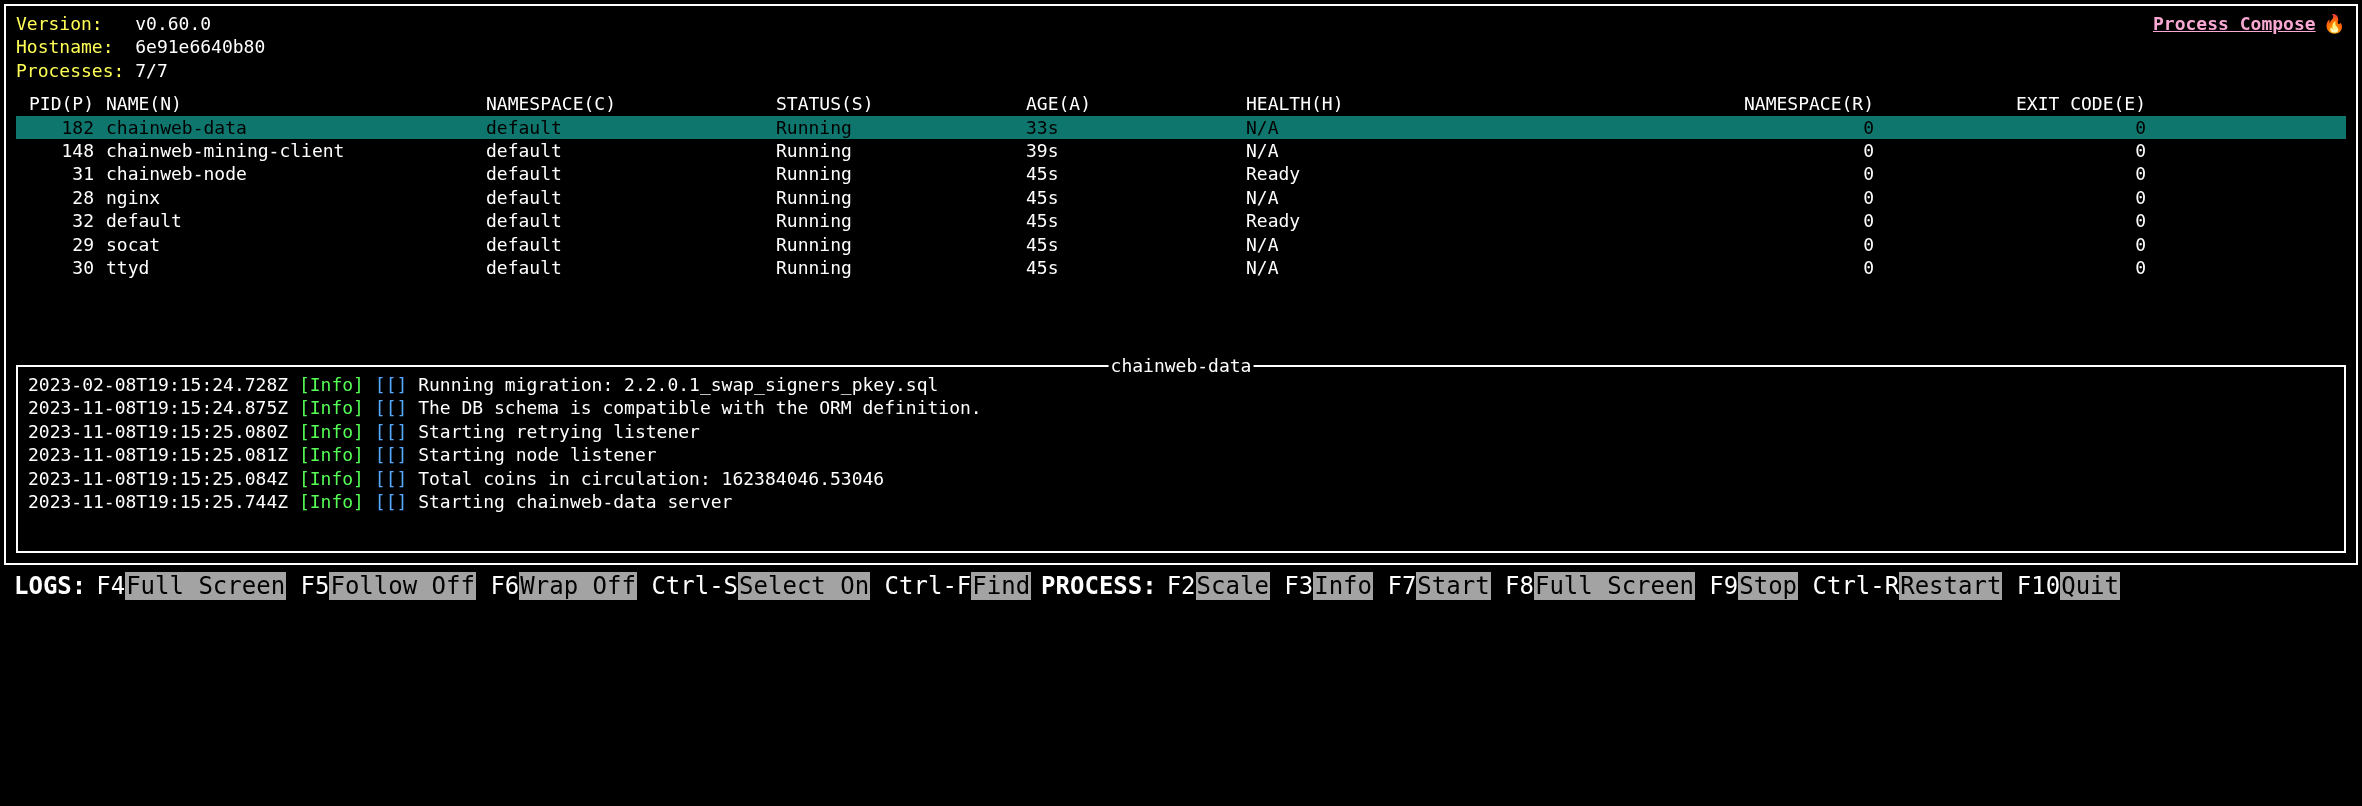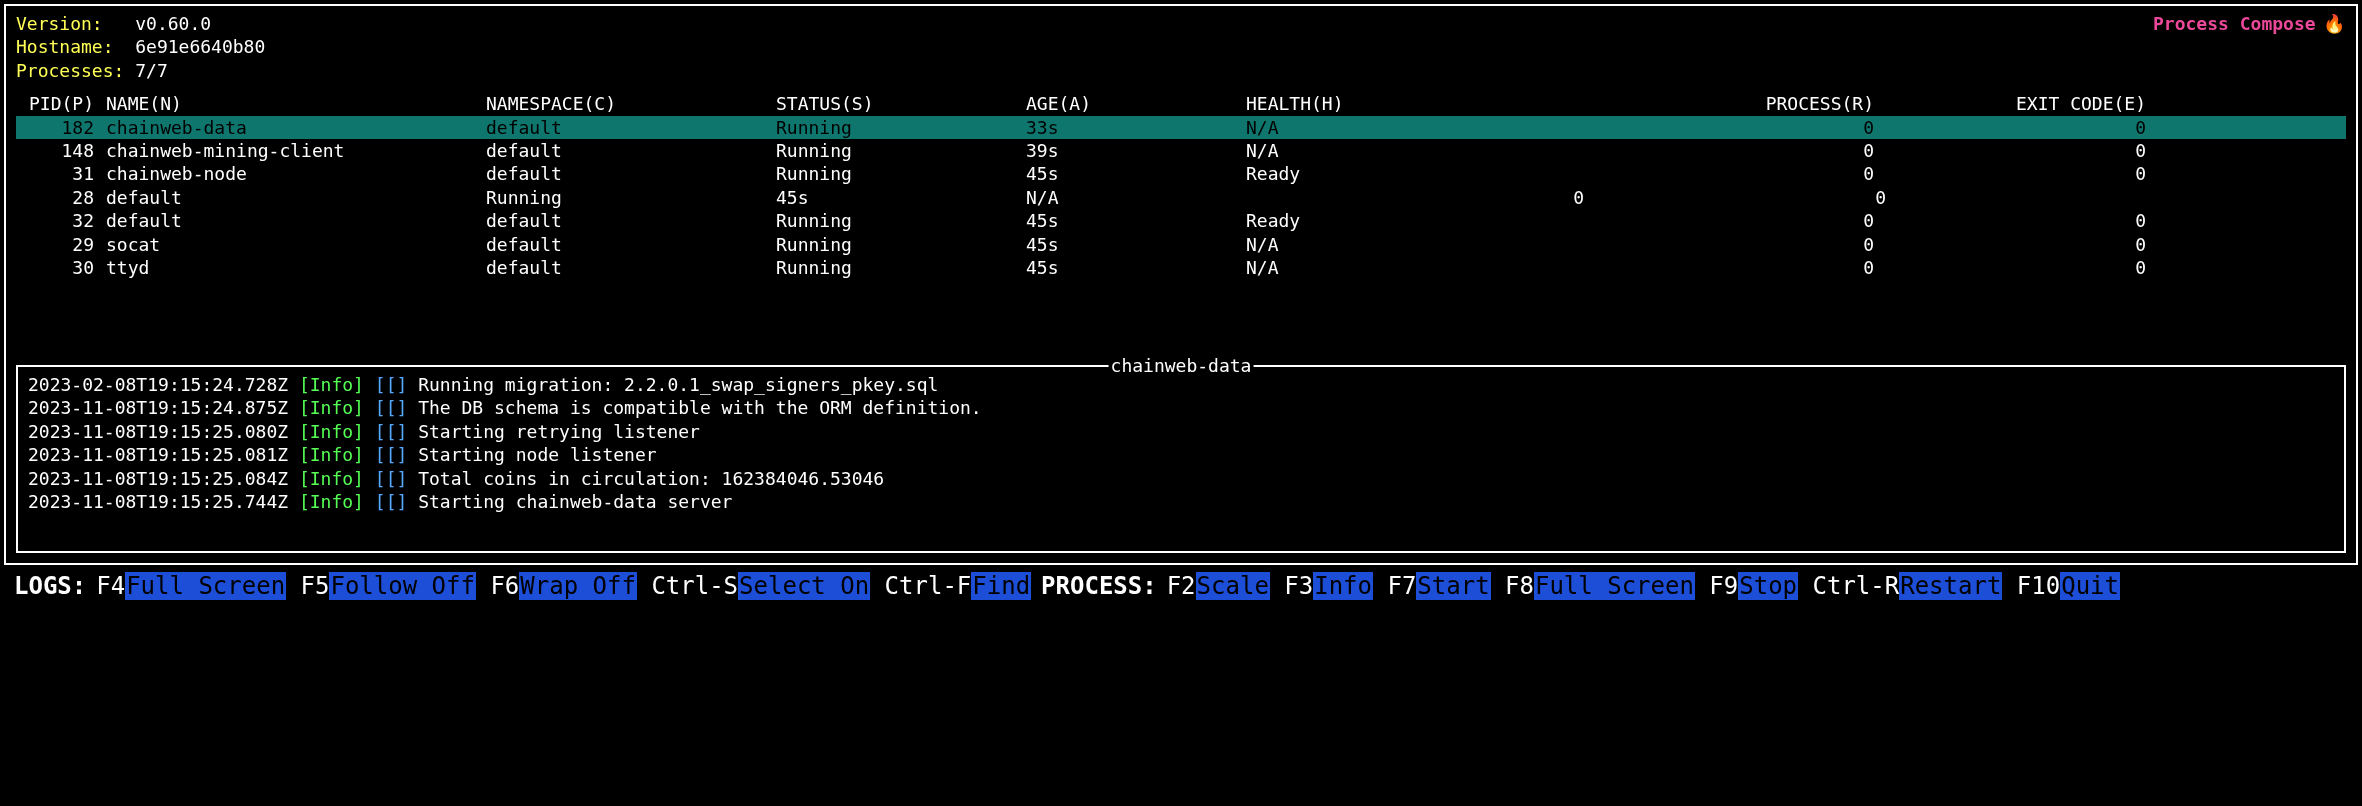--- a/index.html
+++ b/index.html
@@ -23,21 +23,21 @@
   .header-area {
     display: flex;
     justify-content: space-between;
     align-items: flex-start;
   }
   .header-left { }
   .header-right { display: flex; align-items: center; gap: 8px; }
   .label-yellow { color: #ffff55; }
   .val-white { color: #fff; }
   .kv-row { white-space: pre; }
-  .app-title { color: #ec4899; font-weight: bold; }
+  .app-title { color: #f9a8d4; font-weight: bold; text-decoration: underline; }
   .flame-icon { font-size: 18px; }
 
   .table-area { margin-top: 10px; }
   .thead, .trow {
     display: grid;
     grid-template-columns: 90px 380px 290px 250px 220px 350px 290px 260px;
     white-space: nowrap;
   }
   .thead { color: #fff; }
   .th, .td { padding: 0; }
@@ -77,21 +77,21 @@
     white-space: nowrap;
     display: flex;
     gap: 10px;
     align-items: center;
     font-size: 24px;
   }
   .footer .seg { display: inline; }
   .footer .lbl { color: #fff; }
   .footer .bold { font-weight: bold; }
   .footer .key { color: #fff; text-align: center; }
-  .footer .act { background: #1d4ed8; color: #000; padding: 0 1px; }
+  .footer .act { background: #a3a3a3; color: #000; padding: 0 1px; }
 </style>
 </head>
 <body>
 
 <div class="outer-box">
 
   <div class="header-area">
     <div class="header-left">
       <div class="kv-row"><span class="label-yellow">Version:</span><span>   </span><span class="val-white">v0.60.0</span></div>
       <div class="kv-row"><span class="label-yellow">Hostname:</span><span>  </span><span class="val-white">6e91e6640b80</span></div>
@@ -104,21 +104,21 @@
   </div>
 
   <div class="table-area">
     <div class="thead">
       <div class="th pid-col">PID(P)</div>
       <div class="th">NAME(N)</div>
       <div class="th">NAMESPACE(C)</div>
       <div class="th">STATUS(S)</div>
       <div class="th">AGE(A)</div>
       <div class="th">HEALTH(H)</div>
-      <div class="th restarts-col">PROCESS(R)</div>
+      <div class="th restarts-col">NAMESPACE(R)</div>
       <div class="th exit-col">EXIT CODE(E)</div>
     </div>
     <div id="tbody">
         <div class="trow selected">
           <div class="td pid-col">182</div>
           <div class="td ">chainweb-data</div>
           <div class="td ">default</div>
           <div class="td ">Running</div>
           <div class="td ">33s</div>
           <div class="td ">N/A</div>
@@ -140,20 +140,21 @@
           <div class="td ">chainweb-node</div>
           <div class="td ">default</div>
           <div class="td ">Running</div>
           <div class="td ">45s</div>
           <div class="td ">Ready</div>
           <div class="td restarts-col">0</div>
           <div class="td exit-col">0</div>
         </div>
         <div class="trow">
           <div class="td pid-col">28</div>
+          <div class="td ">nginx</div>
           <div class="td ">default</div>
           <div class="td ">Running</div>
           <div class="td ">45s</div>
           <div class="td ">N/A</div>
           <div class="td restarts-col">0</div>
           <div class="td exit-col">0</div>
         </div>
         <div class="trow">
           <div class="td pid-col">32</div>
           <div class="td ">default</div>

